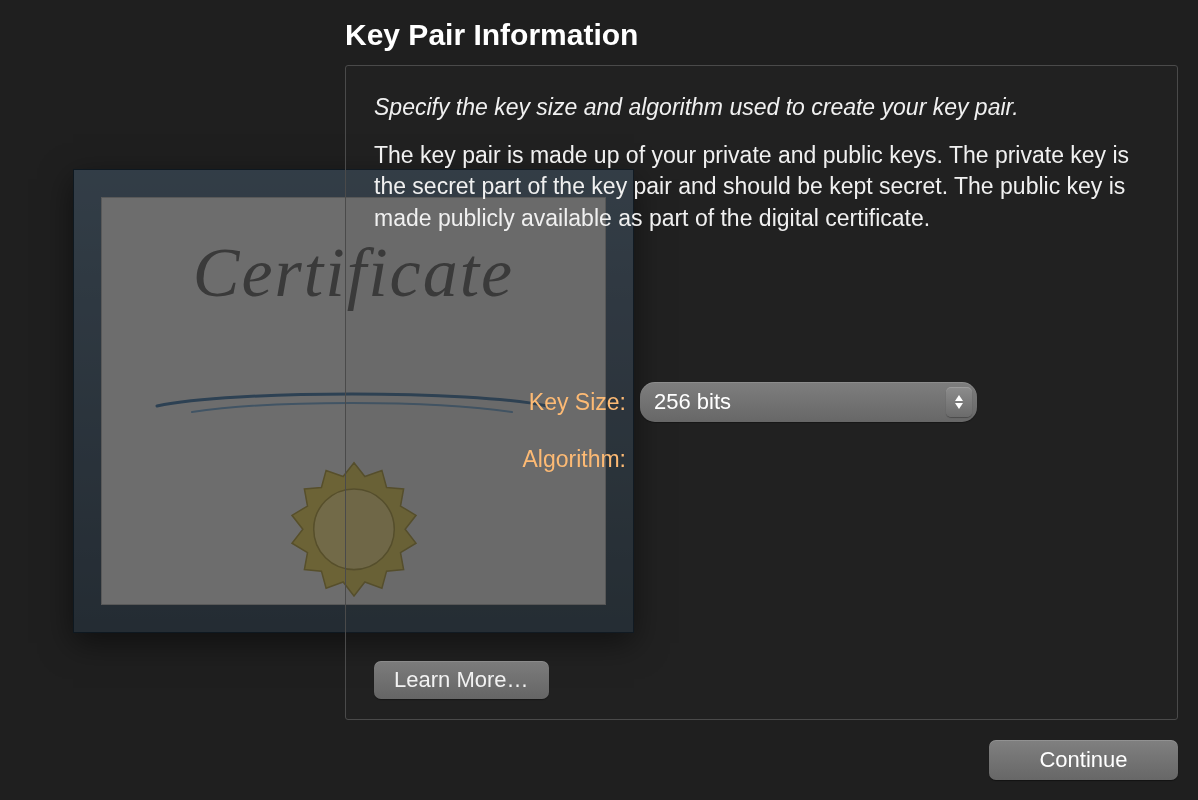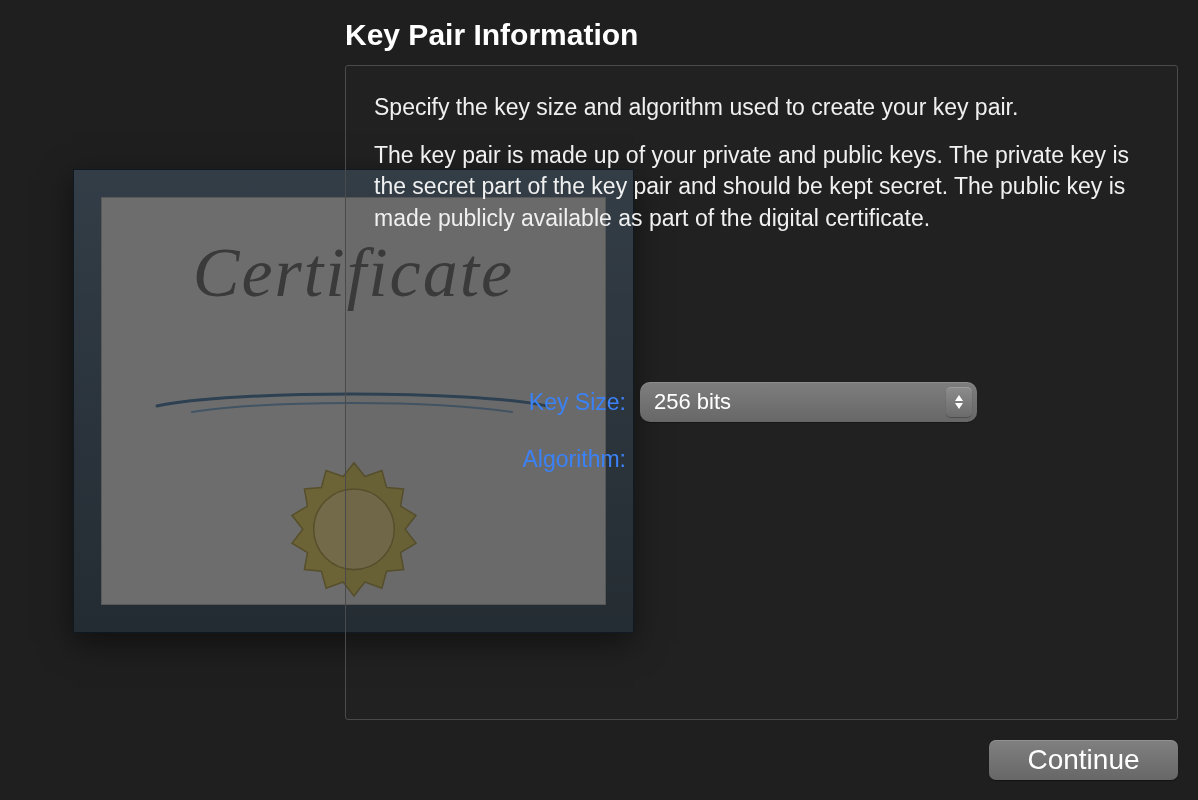--- a/index.html
+++ b/index.html
@@ -90,20 +90,21 @@
     border: 1.5px solid #4a4a4a;
     border-radius: 3px;
     background: rgba(60,60,60,0.06);
     padding: 26px 28px 20px 28px;
   }
   .desc1 {
     font-size: 23px;
     font-weight: 400;
     color: #f0f0f0;
     line-height: 1.38;
+    font-style: italic;
   }
   .desc2 {
     margin-top: 16px;
     font-size: 23px;
     font-weight: 400;
     color: #f0f0f0;
     line-height: 1.38;
   }
 
   
@@ -115,29 +116,29 @@
   }
   .form-row {
     display: flex;
     align-items: center;
     margin-bottom: 24px;
   }
   .form-label {
     width: 294px;
     text-align: right;
     font-size: 23px;
-    color: #3b82f6;
+    color: #fdba74;
     padding-right: 14px;
   }
   .select {
     position: relative;
     width: 337px;
     height: 40px;
     background: linear-gradient(180deg, #7e7e7e 0%, #676767 100%);
-    border-radius: 10px;
+    border-radius: 15px;
     display: flex;
     align-items: center;
     padding-left: 14px;
     font-size: 22px;
     color: #fff;
     cursor: default;
     box-shadow: inset 0 1px 0 rgba(255,255,255,0.12), 0 1px 1px rgba(0,0,0,0.3);
   }
   .select .stepper {
     position: absolute;
@@ -175,21 +176,21 @@
   
   .continue {
     position: absolute;
     right: 20px;
     top: 740px;
     width: 189px;
     height: 40px;
     background: linear-gradient(180deg, #808080 0%, #676767 100%);
     border-radius: 7px;
     color: #fff;
-    font-size: 28px;
+    font-size: 22px;
     display: flex;
     align-items: center;
     justify-content: center;
     cursor: default;
     box-shadow: inset 0 1px 0 rgba(255,255,255,0.14), 0 1px 1px rgba(0,0,0,0.4);
   }
 </style>
 </head>
 <body>
 
@@ -229,17 +230,20 @@
               <polygon points="2,1 10,1 6,7" fill="#fff"></polygon>
             </svg>
         </span>
       </div>
     </div>
     <div class="form-row">
       <div class="form-label">Algorithm:</div>
     </div>
   </div>
 
+  <div class="learn-more">
+    <span>Learn More…</span>
+  </div>
 </div>
 
 <div class="continue">
   <span>Continue</span>
 </div>
 
 </body></html>

